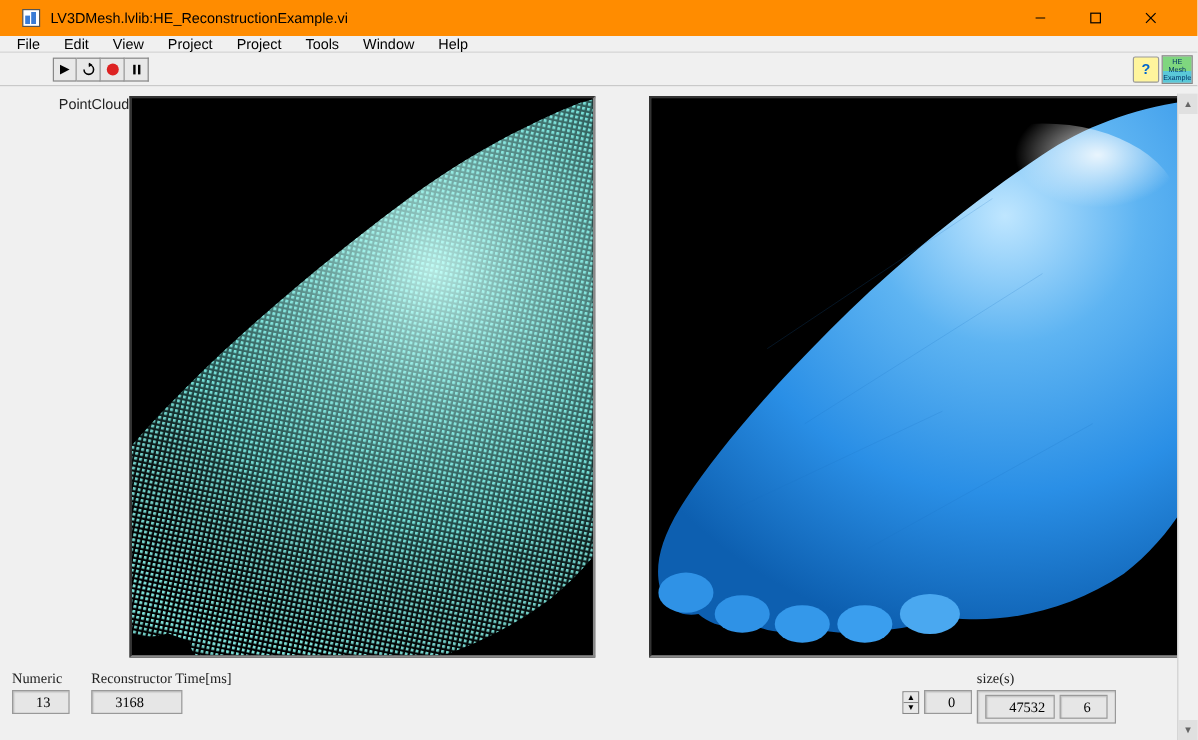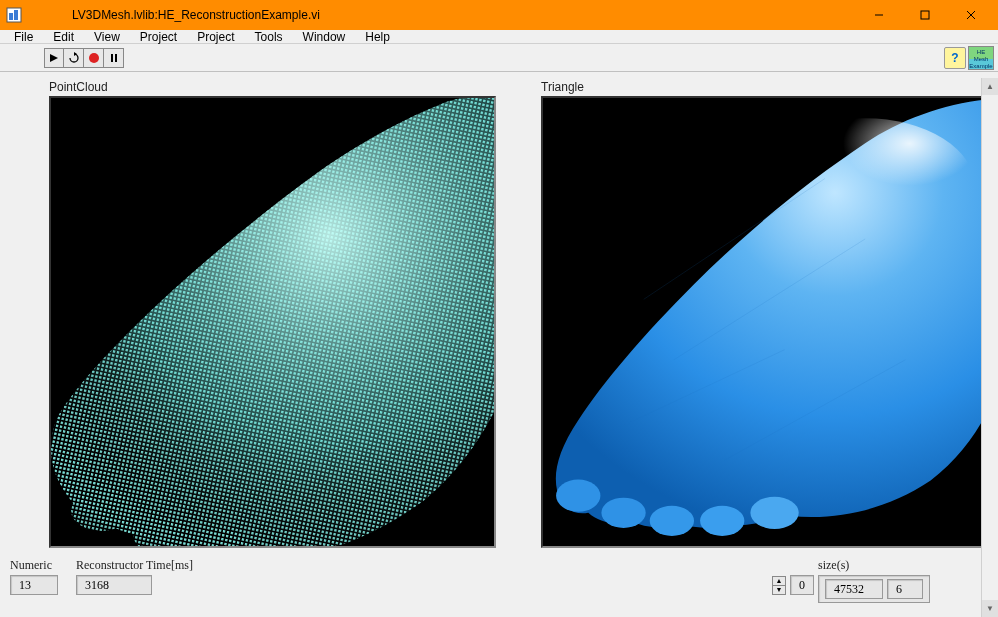--- a/index.html
+++ b/index.html
@@ -11,23 +11,22 @@
   height: 617px;
   overflow: hidden;
   display: flex;
   flex-direction: column;
 }
 .titlebar {
   height: 30px;
   background: #ff8c00;
   display: flex;
   align-items: center;
-  padding: 0 4px;
+  padding: 0 16px;
   color: #000;
-  gap: 42px;
 }
 .titlebar .app-icon {
   width: 20px; height: 20px;
   display: flex; align-items: center; justify-content: center;
   margin-right: 6px;
 }
 .titlebar .title { flex: 1; font-size: 12px; }
 .titlebar .win-btns { display: flex; }
 .titlebar .win-btn {
   width: 46px; height: 30px;
@@ -90,42 +89,42 @@
   padding: 8px 10px 4px 10px;
   display: flex;
   flex-direction: column;
   position: relative;
 }
 .viewports {
   display: flex;
   gap: 6px;
   height: 468px;
 }
-.vp-col { display: flex; flex-direction: column; flex: 1; padding-left: 39px; }
+.vp-col { display: flex; flex-direction: row; flex: 1; padding-left: 39px; }
 .vp-label { font-size: 12px; margin-bottom: 2px; color: #222; }
 .viewport {
   flex: 1;
   background: #000;
   border: 2px inset #888;
   position: relative;
   overflow: hidden;
 }
 .bottom-row {
   display: flex;
   align-items: flex-start;
   gap: 18px;
   margin-top: 10px;
 }
 .ctrl { display: flex; flex-direction: column; font-family: Liberation Serif, serif; }
 .ctrl-label { font-size: 12px; color: #222; margin-bottom: 2px; white-space: nowrap;}
 .num-box {
   border: 1px solid #999;
   background: #e6e6e6;
   height: 20px;
-  padding: 2px 8px;
+  padding: 2px 19px;
   font-size: 12px;
   display: flex;
   align-items: center;
   box-shadow: inset 1px 1px 1px rgba(0,0,0,0.15);
 }
 .num-box.w-small { width: 48px; }
 .num-box.w-med { width: 76px; }
 .num-box.w-narrow { width: 36px; }
 .spinner {
   display: flex; flex-direction: column;
@@ -281,21 +280,20 @@
           <path d="M480 0 L480 260 C470 300 440 360 390 400 C330 445 250 470 180 455 C110 440 55 420 40 400 C20 375 15 350 25 320 C35 300 60 270 100 230 C150 180 210 130 270 85 C310 55 360 25 410 5 C430 -3 455 -2 480 0 Z" fill="url(#pcshade)"></path>
 
           <ellipse cx="70" cy="410" rx="30" ry="20" fill="url(#dots)" opacity="0.9"></ellipse>
           <ellipse cx="130" cy="435" rx="28" ry="18" fill="url(#dots)" opacity="0.9"></ellipse>
           <ellipse cx="190" cy="445" rx="26" ry="17" fill="url(#dots)" opacity="0.9"></ellipse>
         </svg>
       </div>
     </div>
 
     <div class="vp-col">
-      <div class="vp-label">Triangle</div>
       <div class="viewport">
         <svg class="foot-svg" viewBox="0 0 480 445" preserveAspectRatio="xMidYMid slice">
           <defs>
             <radialGradient id="meshshade" cx="62%" cy="22%" r="80%">
               <stop offset="0%" stop-color="#bfe6ff"></stop>
               <stop offset="30%" stop-color="#5eb4f2"></stop>
               <stop offset="65%" stop-color="#2a8fe6"></stop>
               <stop offset="100%" stop-color="#0d5fb0"></stop>
             </radialGradient>
             <radialGradient id="hl" cx="70%" cy="18%" r="30%">

